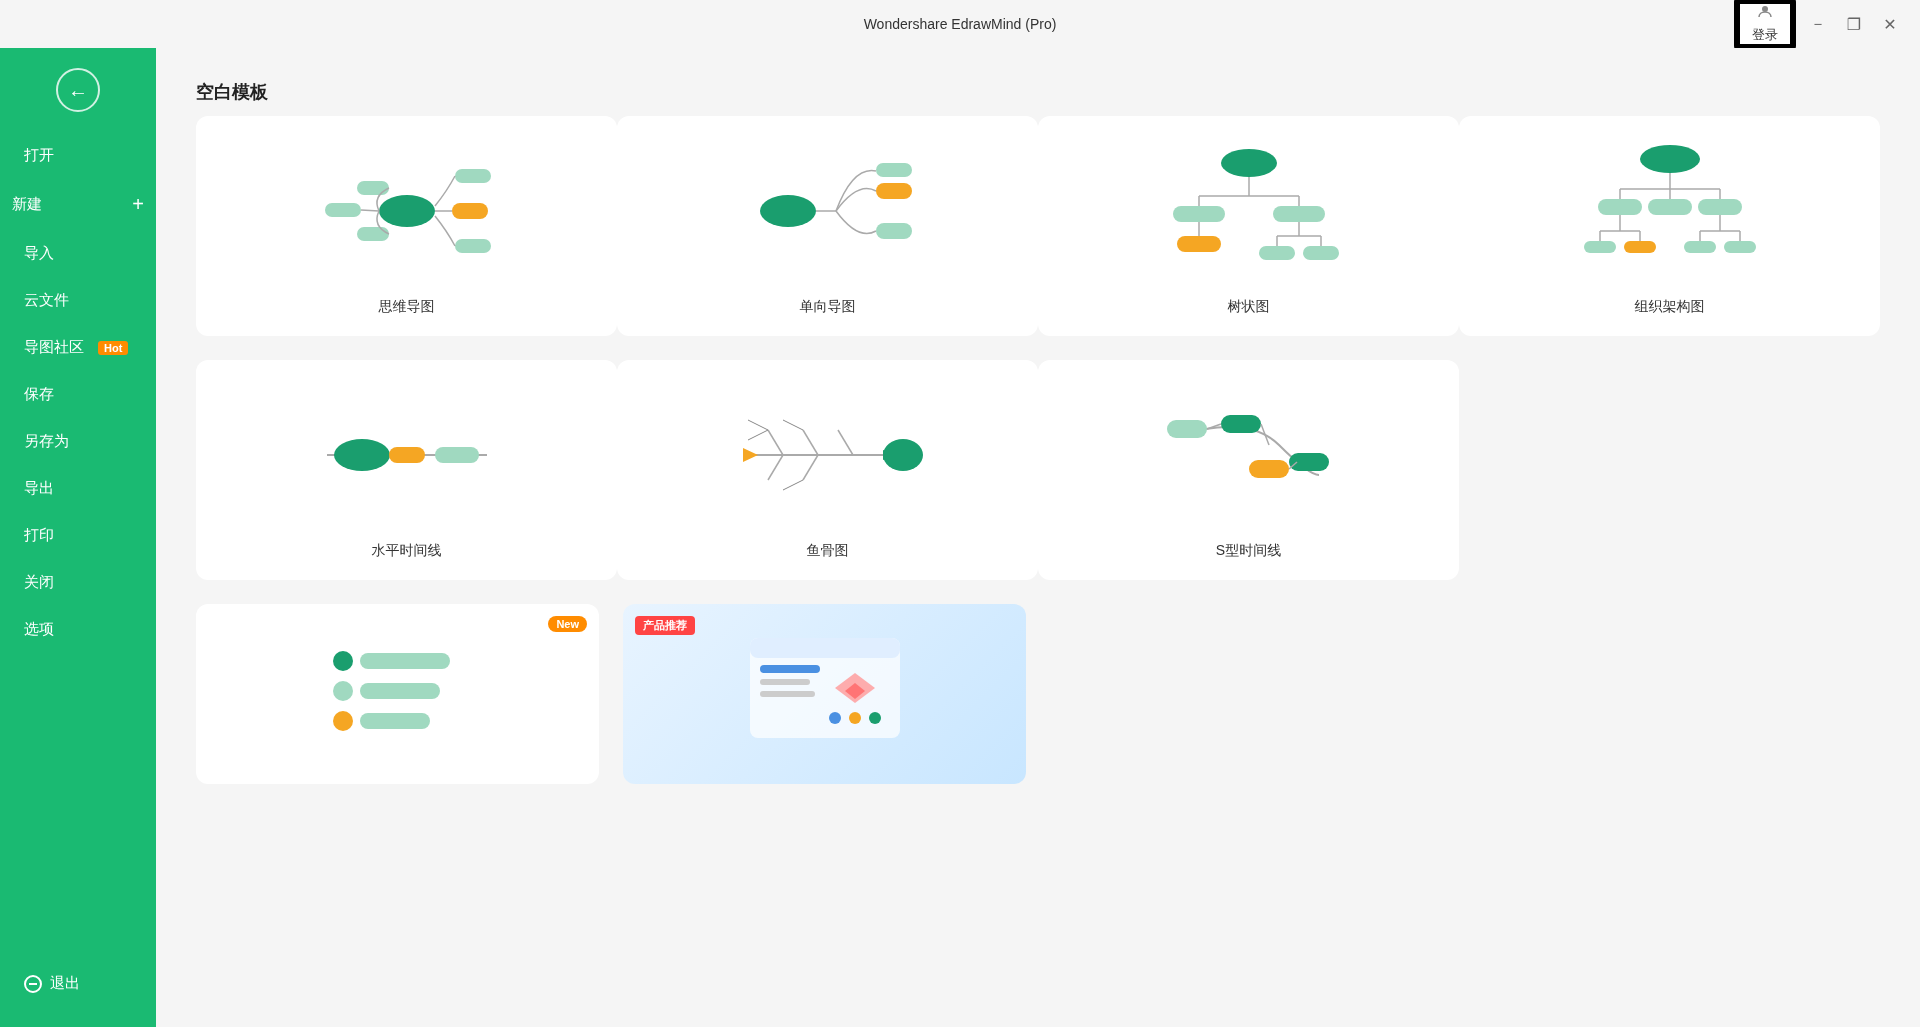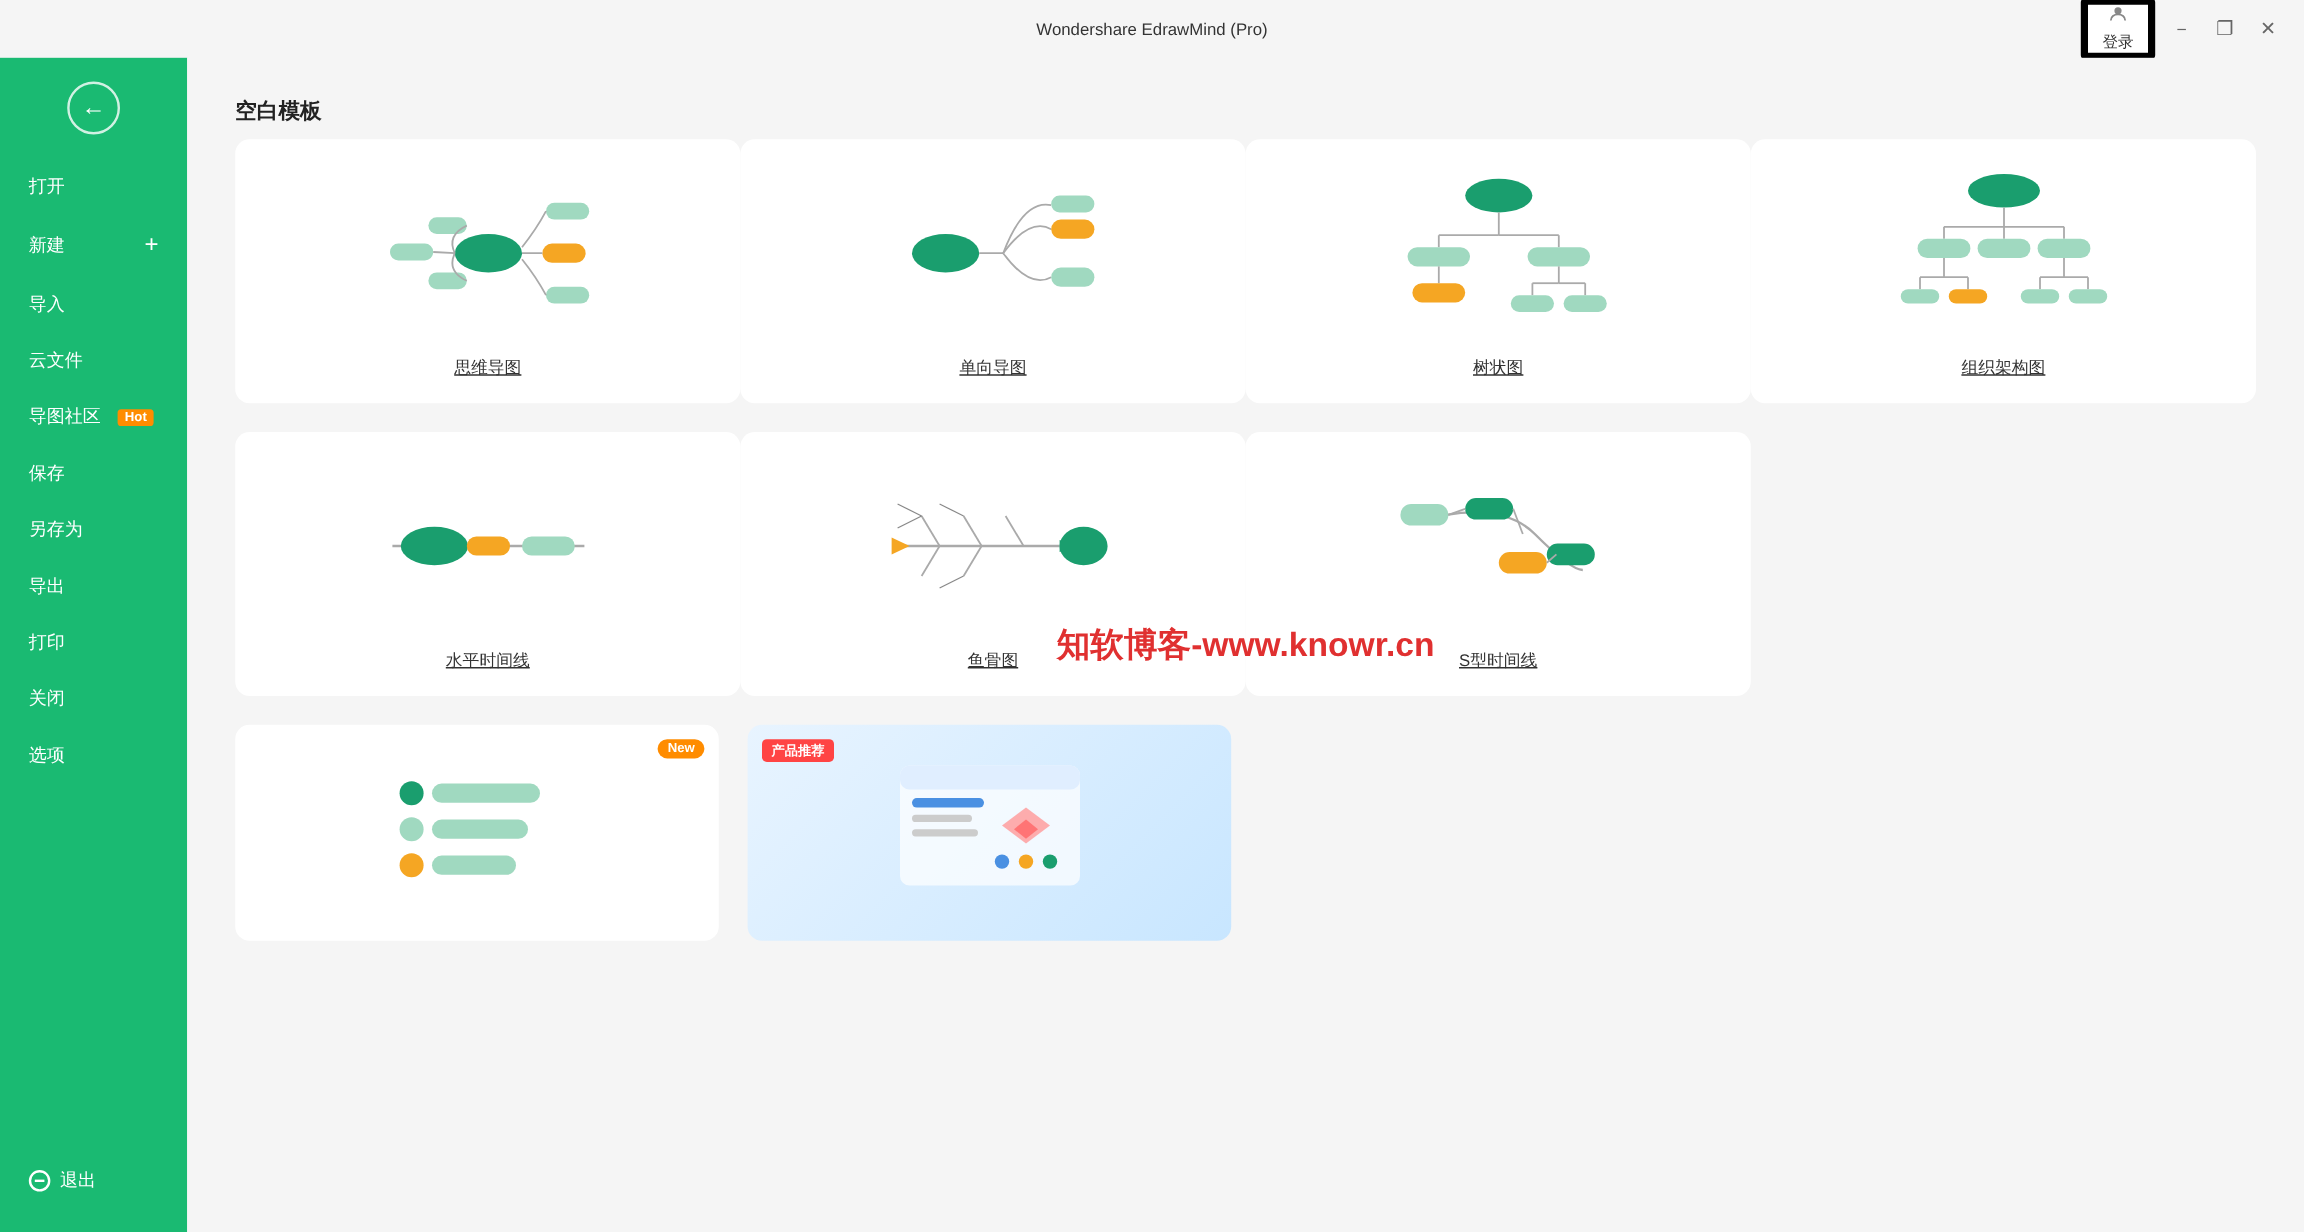--- a/index.html
+++ b/index.html
@@ -86,21 +86,21 @@
       font-size: 15px;
       cursor: pointer;
       display: flex;
       align-items: center;
       gap: 8px;
     }
     .new-item {
       display: flex;
       align-items: center;
       justify-content: space-between;
-      padding: 14px 24px;
+      padding: 14px 12px;
       color: white;
       font-size: 15px;
       cursor: pointer;
     }
     .hot-badge {
       background: #ff8c00;
       color: white;
       font-size: 11px;
       padding: 1px 6px;
       border-radius: 3px;
@@ -129,21 +129,20 @@
     .section-title {
       font-size: 18px;
       font-weight: bold;
       color: #222;
       margin-bottom: 12px;
     }
     .template-grid {
       display: grid;
       grid-template-columns: repeat(4, 1fr);
       margin-bottom: 24px;
-      text-decoration: underline;
     }
     .template-card {
       background: white;
       border-radius: 12px;
       padding: 20px;
       display: flex;
       flex-direction: column;
       align-items: center;
       cursor: pointer;
       position: relative;
@@ -292,21 +291,20 @@
       <svg width="18" height="18" viewBox="0 0 18 18">
         <circle cx="9" cy="9" r="8" fill="none" stroke="white" stroke-width="2"></circle>
         <rect x="5" y="8" width="8" height="2" fill="white"></rect>
       </svg>
       <span>退出</span>
     </div>
   </div>
 
   <div class="content" style="position:relative;">
 
-    <div class="watermark">知软博客-www.knowr.cn</div>
 
     <div class="section-title">空白模板</div>
 
     <div class="template-grid">
 
       <div class="template-card">
         <div class="template-preview">
           <svg width="200" height="140" viewBox="0 0 200 140">
 
             <ellipse cx="100" cy="70" rx="28" ry="16" fill="#1a9e6e"></ellipse>

